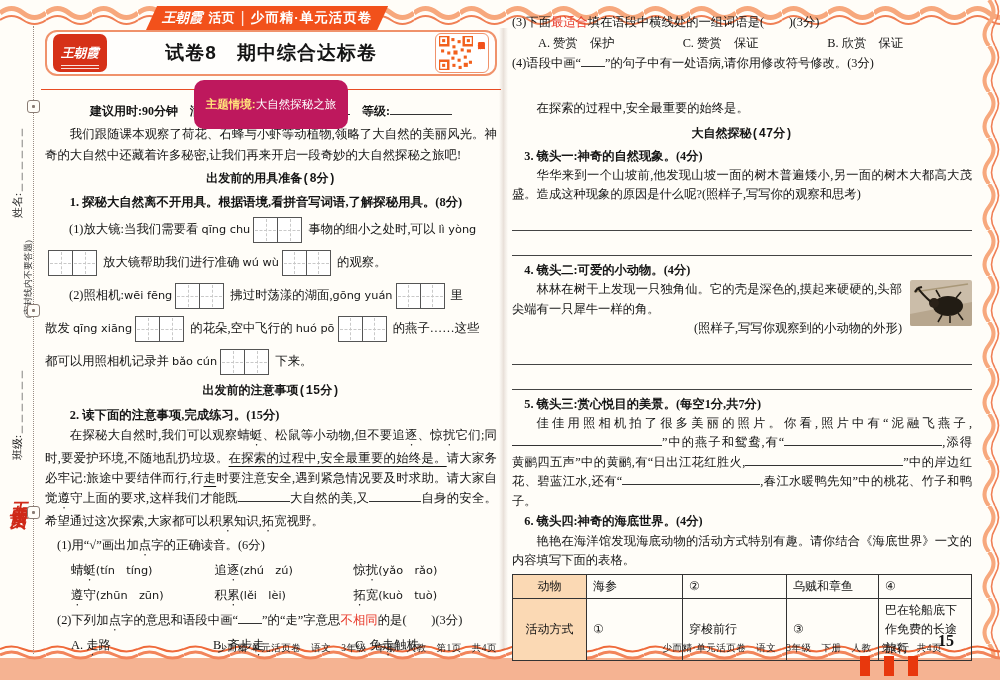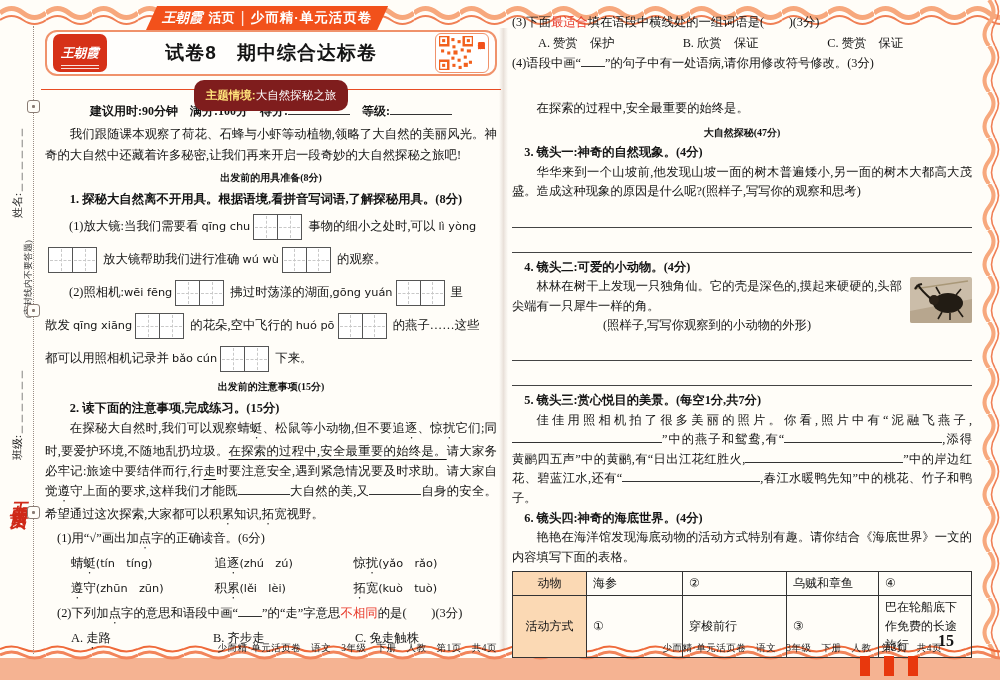--- a/index.html
+++ b/index.html
@@ -46,27 +46,27 @@
   .logo-badge::after{content:"";position:absolute;left:8px;right:8px;bottom:3px;height:6px;opacity:.85;
               background:repeating-linear-gradient(0deg,#fff 0 1px,transparent 1px 3px)}
   .exam-title{flex:1;text-align:center;font-weight:bold;font-size:19px;letter-spacing:1px;
               font-family:"Liberation Sans",sans-serif}
   .qr-widget{flex:0 0 auto;display:flex;align-items:center;gap:3px;border:1.5px solid #f0926b;border-radius:6px;
              padding:2px 3px;background:#fff}
   .qr-cap{writing-mode:vertical-lr;font-size:7px;line-height:1.25;color:#f2511b;height:34px;font-weight:bold}
 
   .badge-row{position:relative;height:19px;margin-top:4px}
   .badge-row .line{position:absolute;left:-4px;right:-4px;top:9px;border-top:1.5px solid #e84b22}
-  .pill{position:relative;margin:0 auto;width:max-content;background:#7f1d1d;color:#fff;border-radius:10px;
-        font-size:11.5px;line-height:17px;padding:7px 12px;font-family:"Liberation Sans",sans-serif;z-index:1}
+  .pill{position:relative;margin:0 auto;width:max-content;background:#be185d;color:#fff;border-radius:10px;
+        font-size:11.5px;line-height:17px;padding:16px 12px;font-family:"Liberation Sans",sans-serif;z-index:1}
   .pill .lbl{color:#ffe27a;font-weight:bold}
   .meta{text-align:center;font-weight:bold;font-size:12px;margin-top:3px}
 
   .indent{text-indent:2em;text-align:justify}
-  .sec-title{text-align:center;font-weight:bold;font-size:10px;font-family:Liberation Serif, serif;margin:5px 0 3px}
+  .sec-title{text-align:center;font-weight:bold;font-size:12px;font-family:Liberation Mono, monospace;margin:5px 0 3px}
   .qhead{font-weight:bold;text-indent:2em;margin-top:1px}
   .boxline{line-height:30px;margin:2px 0;white-space:nowrap}
   .ind{padding-left:24px}
 
   
   .tzg{display:inline-flex;vertical-align:middle;margin:0 3px}
   .tzg .cell{width:25px;height:26px;border:1px solid #555;position:relative;background:#fff}
   .tzg .cell + .cell{margin-left:-1px}
   .tzg .cell::before{content:"";position:absolute;left:1px;right:1px;top:50%;border-top:1px dashed #c9c9c9}
   .tzg .cell::after{content:"";position:absolute;top:1px;bottom:1px;left:50%;border-left:1px dashed #c9c9c9}
@@ -81,21 +81,21 @@
   .pyrow{display:flex;padding-left:26px;margin-top:2px}
   .pyrow .it{width:150px}
   .pyrow .it:nth-child(2){width:145px}
   .optrow{display:flex;padding-left:26px;margin-top:2px}
   .optrow .it{width:150px}
   .optrow3 .it{width:153px}
 
   .ansline{border-bottom:1px solid #444;height:20px;margin-bottom:5px}
   .gap{height:24px}
   .sentence{text-indent:2em;margin:2px 0 6px}
-  .cap{text-align:center;padding-right:64px}
+  .cap{text-align:right;padding-right:64px}
   .beetle{float:right;width:62px;height:46px;margin:0 0 3px 8px;border-radius:2px}
 
   table.sea{width:100%;border-collapse:collapse;margin-top:4px;font-size:12px}
   table.sea td{border:1px solid #333;padding:2px 6px;vertical-align:middle}
   table.sea .hl{background:#fbd9b4;text-align:center;width:74px}
   table.sea .c{text-align:left}
   table.sea tr:nth-child(1) td{height:22px}
   table.sea tr:nth-child(2) td{height:46px}
 
   .footer{position:absolute;z-index:4;font-size:9.5px;color:#222;text-align:right;letter-spacing:.5px}
@@ -254,22 +254,22 @@
     <div class="it"><span class="">B. 齐步</span><span class="dotted">走</span></div>
     <div class="it"><span class="">C. 兔</span><span class="dotted">走</span><span class="">触株</span></div>
   </div>
 </div>
 
 <div class="page-right">
 
   <div><span class="">(3)下面</span><span class="red">最适合</span><span class="">填在语段中横线处的一组词语是(　　)(3分)</span></div>
   <div class="optrow optrow3">
     <div class="it">A. 赞赏　保护</div>
+    <div class="it">C. 赞赏　保证</div>
     <div class="it">B. 欣赏　保证</div>
-    <div class="it">C. 赞赏　保证</div>
   </div>
   <div><span class="">(4)语段中画“</span><span class="blank" style="width: 24px;"></span><span class="">”的句子中有一处语病,请你用修改符号修改。(3分)</span></div>
 
   <div class="gap"></div>
   <p class="sentence">在探索的过程中,安全最重要的始终是。</p>
 
   <div class="sec-title">大自然探秘(47分)</div>
 
   <p class="qhead" style="text-indent:1em">3. 镜头一:神奇的自然现象。(4分)</p>
   <p class="indent">华华来到一个山坡前,他发现山坡一面的树木普遍矮小,另一面的树木大都高大茂盛。造成这种现象的原因是什么呢?(照样子,写写你的观察和思考)</p>

